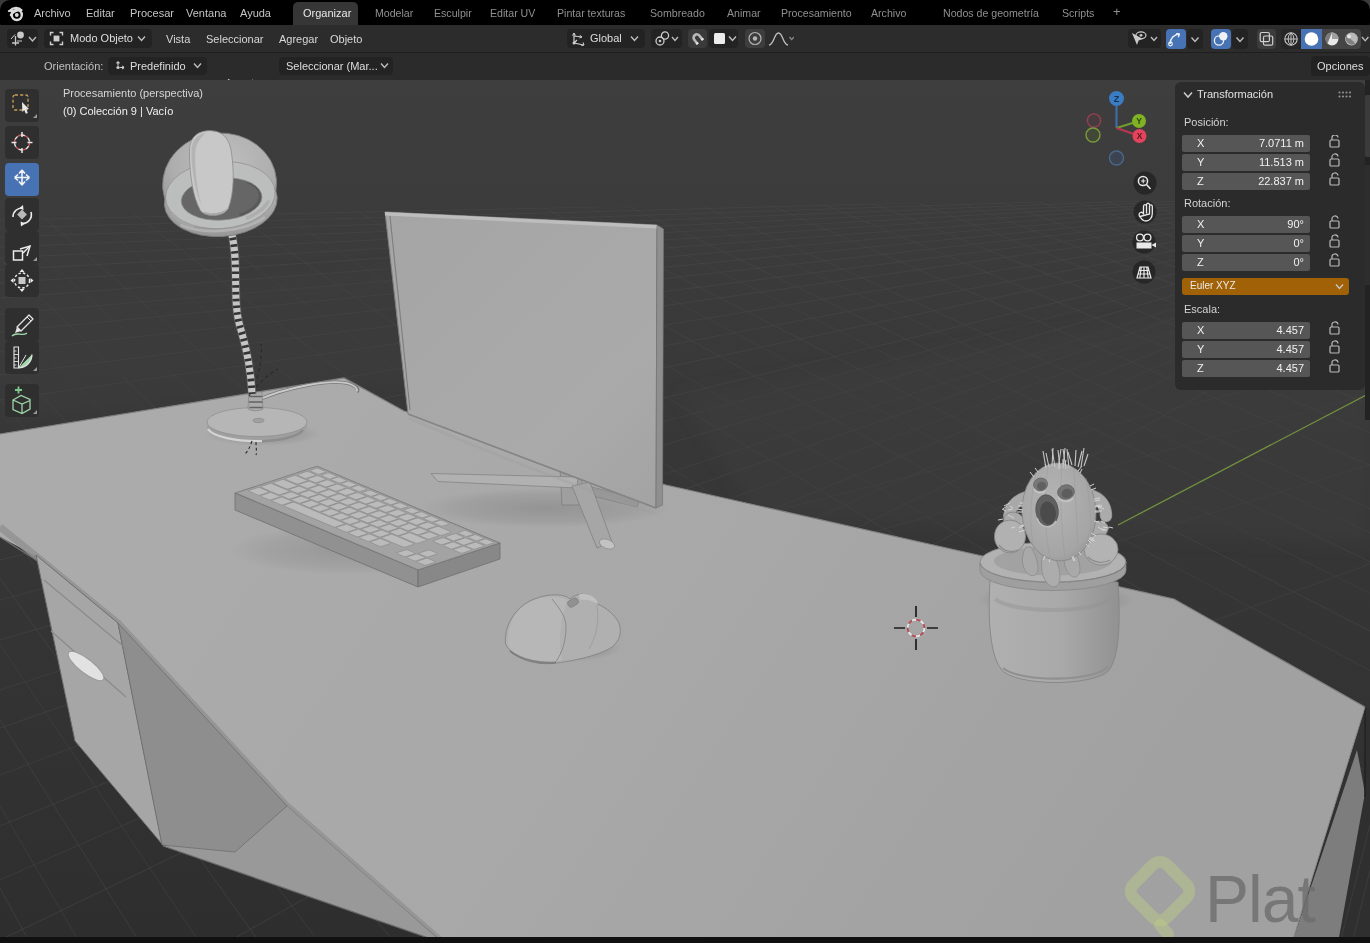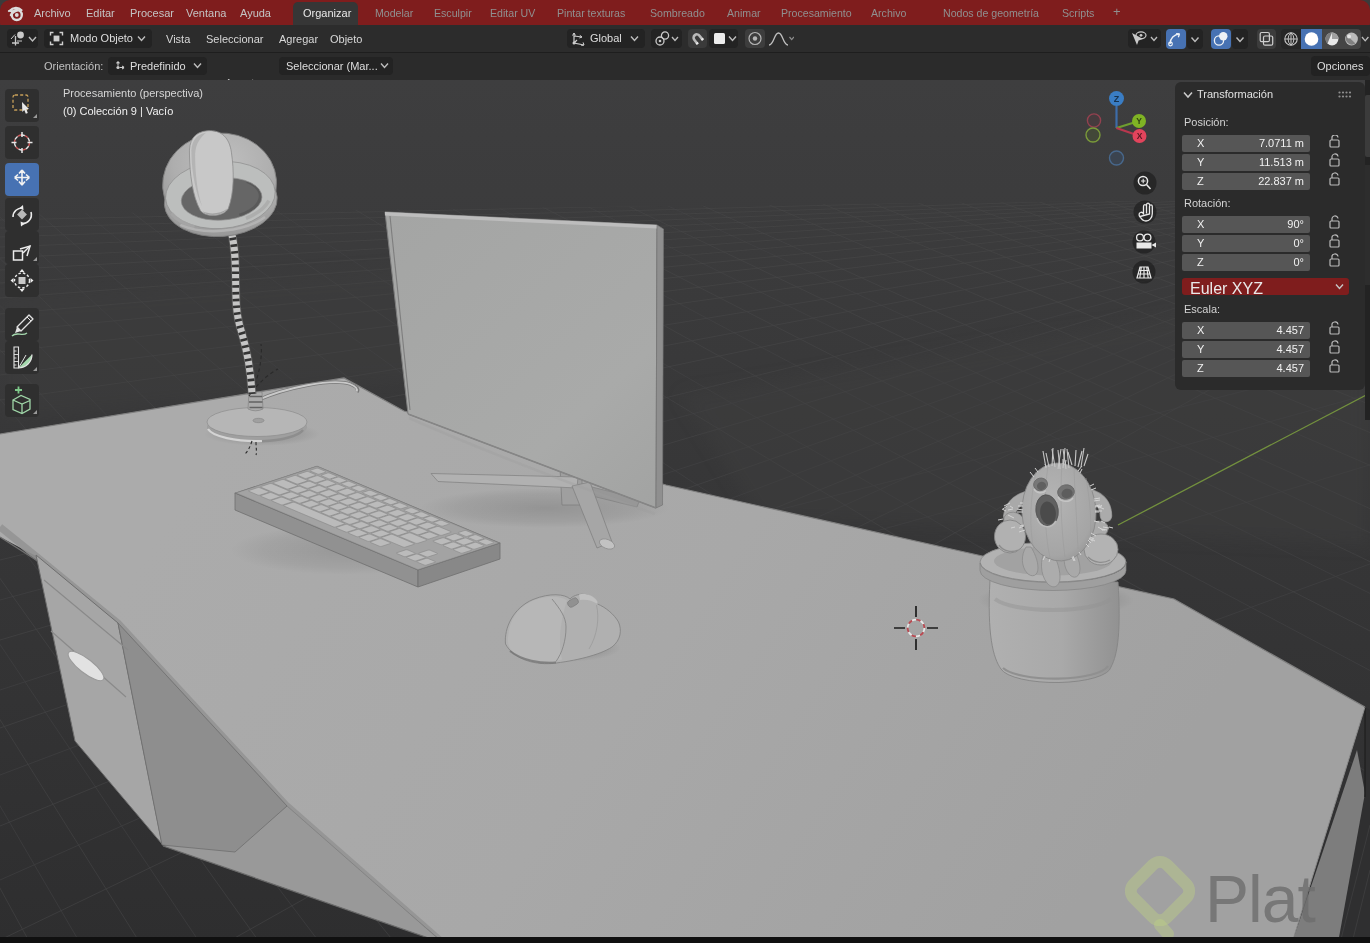--- a/index.html
+++ b/index.html
@@ -1,36 +1,36 @@
 <!DOCTYPE html>
 <html><head><meta charset="utf-8">
 <style>
 *{margin:0;padding:0;box-sizing:border-box;}
 html,body{width:1370px;height:943px;overflow:hidden;background:#3b3b3b;font-family:"Liberation Sans",sans-serif;}
 .abs{position:absolute;}
-#topbar{position:absolute;left:0;top:0;width:1370px;height:33px;background:#7f1d1d;border-radius:10px;}
+#topbar{position:absolute;left:0;top:0;width:1370px;height:33px;background:#000000;border-radius:10px;}
 #topbar .menu{position:absolute;top:7px;font-size:11px;color:#c4c4c4;}
 .tabtxt{position:absolute;top:7px;font-size:10.6px;color:#909090;}
 #seltab{position:absolute;left:293px;top:2px;width:65px;height:23px;background:#363636;border-radius:5px 5px 0 0;}
 #row2{position:absolute;left:0;top:25px;width:1370px;height:28px;background:#2c2c2c;border-bottom:1px solid #1e1e1e;}
 #row3{position:absolute;left:0;top:53px;width:1370px;height:27px;background:#2b2b2b;}
 .hbtn{position:absolute;background:#232323;border-radius:4px;color:#dedede;font-size:11px;}
 .htxt{position:absolute;font-size:11px;color:#d8d8d8;}
 .hlbl{position:absolute;font-size:11px;color:#c0c0c0;}
 svg{display:block;}
 #vp{position:absolute;left:0;top:80px;width:1370px;height:863px;}
 #botbar{position:absolute;left:0;top:937px;width:1370px;height:6px;background:#101010;}
 #ovl1{position:absolute;left:63px;top:87px;font-size:11px;color:#d6d6d6;}
 #ovl2{position:absolute;left:63px;top:105px;font-size:11px;color:#f0f0f0;}
 #panel{position:absolute;left:1175px;top:82px;width:190px;height:308px;background:rgba(42,42,42,0.97);border-radius:6px;}
 .plbl{position:absolute;font-size:11px;color:#d3d3d3;}
 .fld{position:absolute;left:7px;width:128px;height:17px;background:#565656;border-radius:2px;font-size:11px;color:#f1f1f1;}
 .fld .ax{position:absolute;left:15px;top:2px;}
 .fld .val{position:absolute;right:6px;top:2px;}
-#euler{position:absolute;left:7px;width:167px;height:17px;background:#7f1d1d;border-radius:3px;font-size:16px;color:#e9e9e9;}
+#euler{position:absolute;left:7px;width:167px;height:17px;background:#a16207;border-radius:3px;font-size:10px;color:#e9e9e9;}
 #tstrip{position:absolute;left:1365px;top:80px;width:5px;height:340px;background:#232323;}
 </style></head>
 <body>
 <div id="topbar">
  <svg class="abs" style="left:7px;top:4px" width="18" height="18" viewBox="0 0 18 18">
   <circle cx="9.8" cy="11" r="5" fill="none" stroke="#dcdcdc" stroke-width="2.4"></circle>
   <circle cx="9.8" cy="11" r="1.9" fill="#dcdcdc"></circle>
   <path d="M14.5 6.2 C11.5 2.8 6 3 2.8 6.8 L7.8 7.6 C5.6 8.6 4.3 9.8 3.8 11.2" fill="none" stroke="#dcdcdc" stroke-width="2.2" stroke-linecap="round"></path>
   <path d="M2.8 6.8 L0.8 5.9 L1.8 8.3 Z" fill="#dcdcdc"></path>
  </svg>

